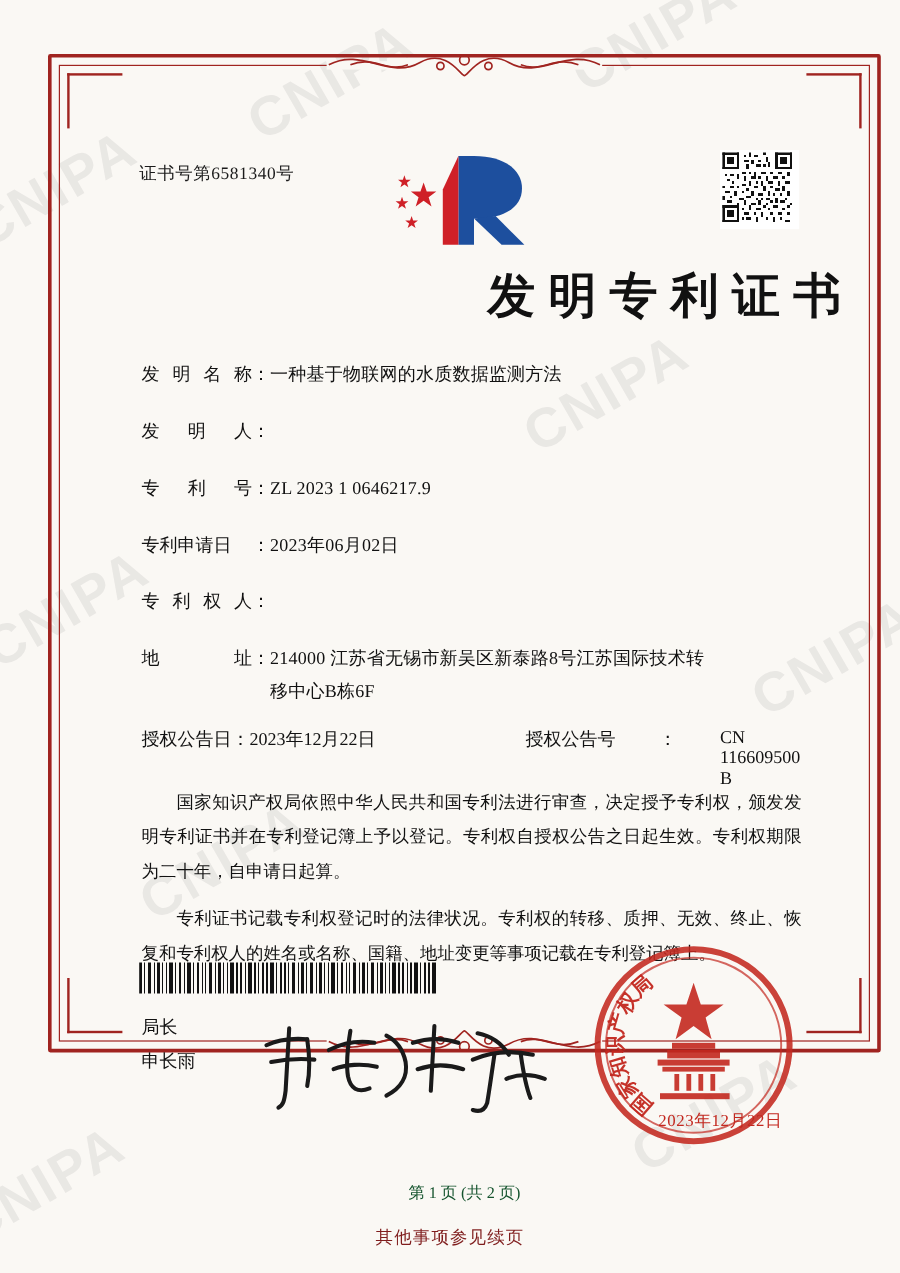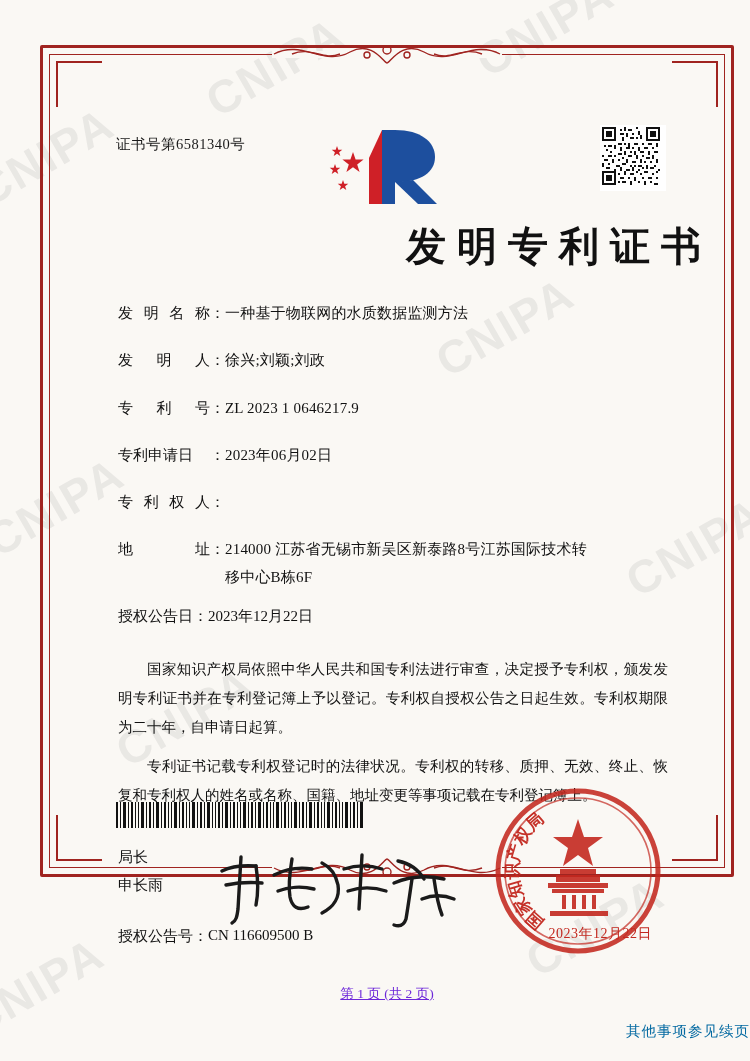--- a/index.html
+++ b/index.html
@@ -174,24 +174,23 @@
   .field-value .cont {
     display: block;
     margin-top: 4px;
   }
 
   .pub-row {
     display: flex;
     align-items: flex-start;
     font-size: 15px;
     margin-bottom: 10px;
-    flex-direction: column;
   }
   .pub-left { flex: 0 0 320px; display: flex; }
-  .pub-right { display: flex; }
+  .pub-right { display: flex; gap: 36px; }
   .pub-label { white-space: nowrap; }
 
   .paragraphs {
     position: absolute;
     left: 56px;
     right: 44px;
     top: 588px;
     font-size: 14.5px;
     line-height: 2.0;
     color: #111;
@@ -243,32 +242,31 @@
     height: 86px;
   }
 
   .page-no {
     position: absolute;
     left: 0;
     right: 0;
     top: 918px;
     text-align: center;
     font-size: 13.5px;
-    color: #6d28d9;
-    text-decoration: underline;
+    color: #14532d;
   }
 
   .footer-note {
     position: absolute;
     left: 0;
     right: 0;
     top: 1022px;
-    text-align: right;
+    text-align: center;
     font-size: 14.5px;
-    color: #0369a1;
+    color: #7f1d1d;
     letter-spacing: 1px;
     z-index: 3;
   }
 </style>
 </head>
 <body>
 
 <div class="watermark-layer">
   <div class="wm" style="left:-30px; top:130px; font-size:46px;">CNIPA</div>
   <div class="wm" style="left:200px; top:40px; font-size:46px;">CNIPA</div>
@@ -471,21 +469,20 @@
         <div class="field-value">一种基于物联网的水质数据监测方法</div>
       </div>
 
       <div class="field-row">
         <div class="field-label">
           <span>发</span>
           <span>明</span>
           <span>人</span>
         </div>
         <div class="field-colon">：</div>
-        <div class="field-value">徐兴;刘颖;刘政</div>
       </div>
 
       <div class="field-row">
         <div class="field-label">
           <span>专</span>
           <span>利</span>
           <span>号</span>
         </div>
         <div class="field-colon">：</div>
         <div class="field-value">ZL 2023 1 0646217.9</div>

